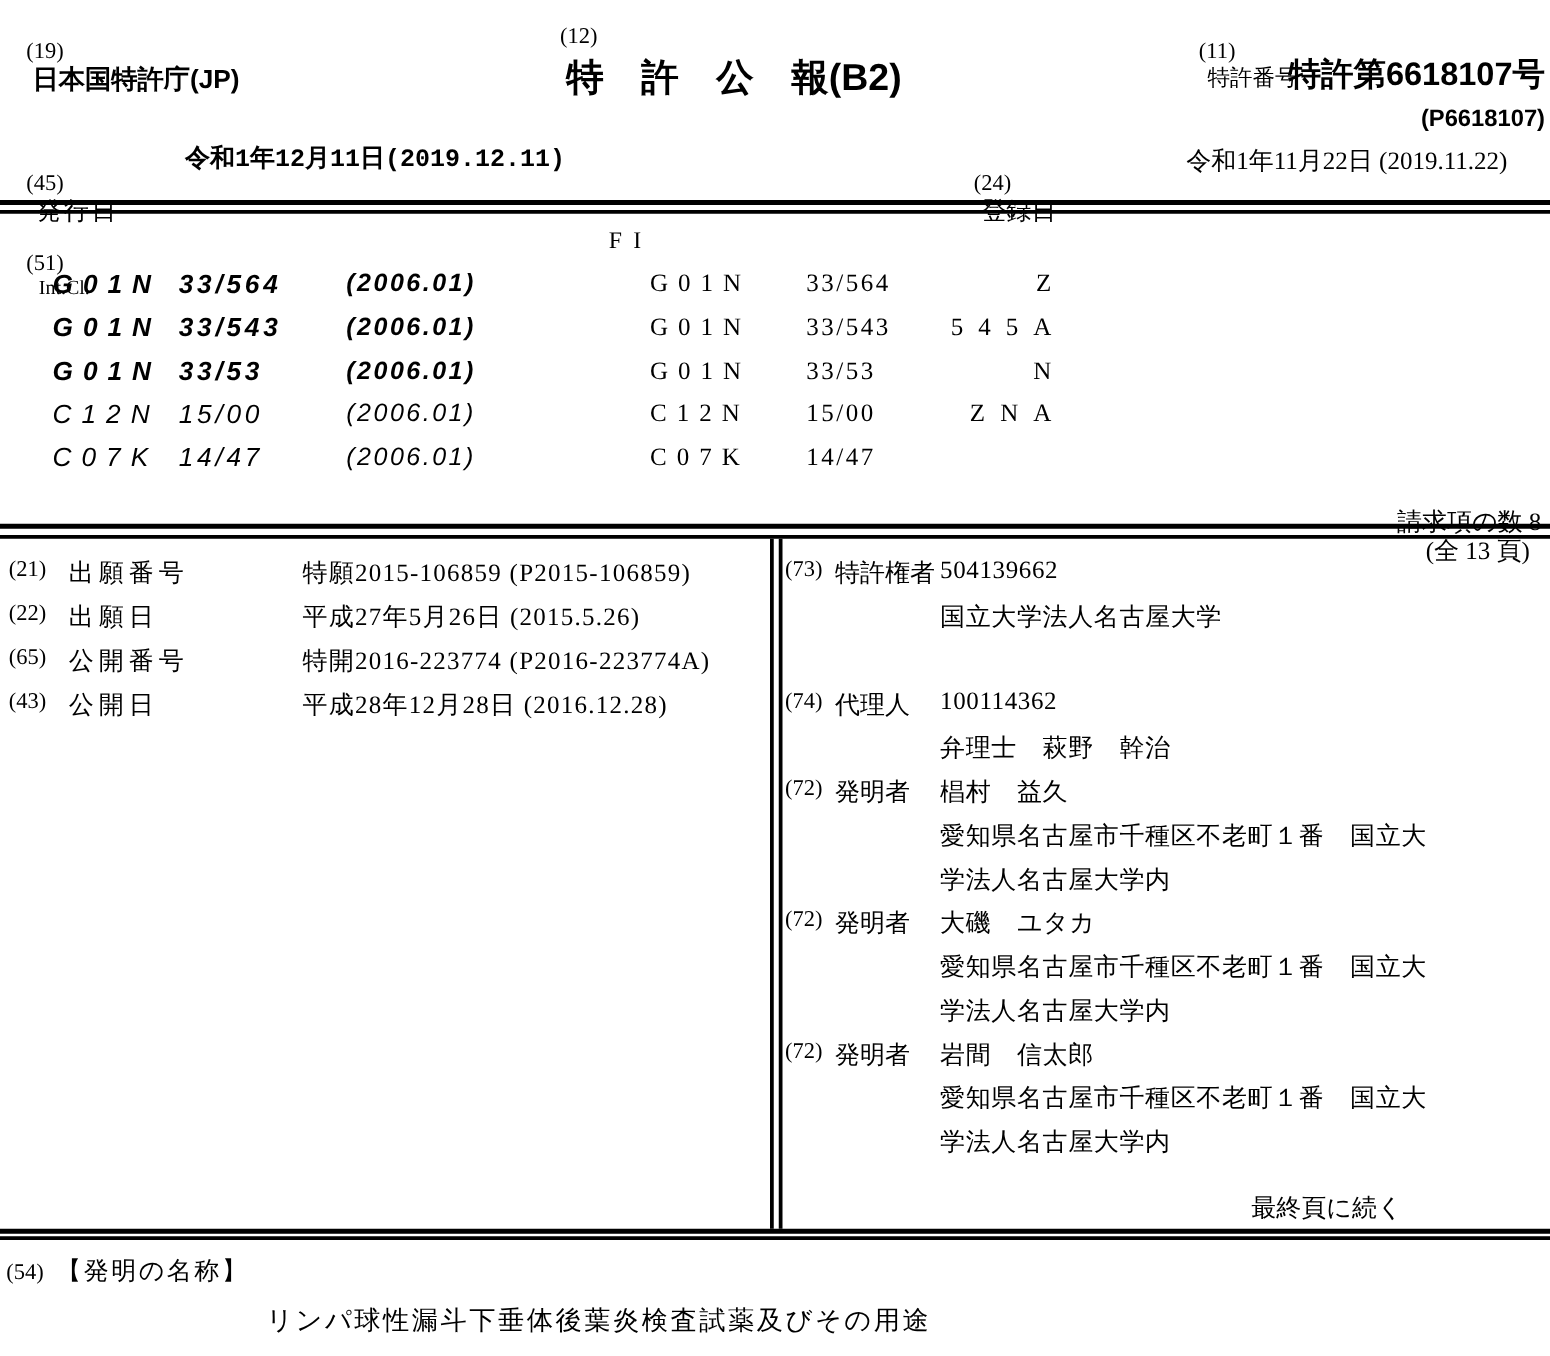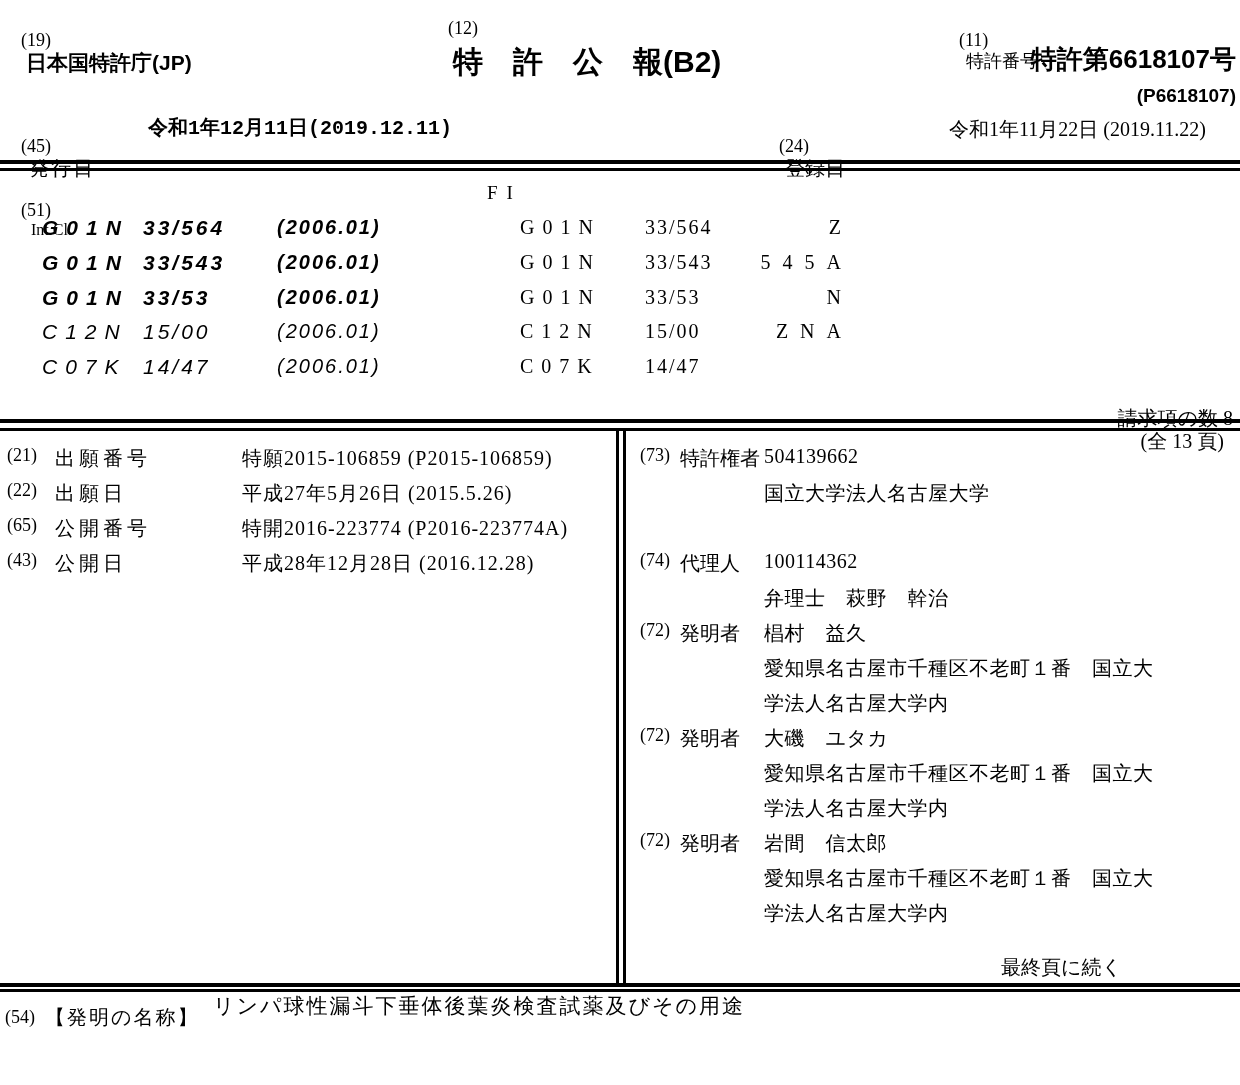--- a/index.html
+++ b/index.html
@@ -24,21 +24,21 @@
   .fi-num{left:645px;font-size:20px;letter-spacing:2px;}
   .fi-code{left:740px;width:113px;text-align:right;font-size:20px;letter-spacing:12px;}
   
   .bib-row{position:absolute;left:0;width:616px;height:32px;}
   .bib-row span{position:absolute;top:0;}
   .bib-inid{left:7px;font-size:18px;}
   .bib-label{left:55px;font-size:20px;letter-spacing:4px;}
   .bib-label--noid{left:42px;font-size:20px;letter-spacing:1px;}
   .bib-value{left:242px;font-size:20px;letter-spacing:1px;}
   
-  .r-row{position:absolute;left:12px;width:989px;height:32px;}
+  .r-row{position:absolute;left:0;width:989px;height:32px;}
   .r-row span{position:absolute;top:0;}
   .r-inid{left:628px;font-size:18px;}
   .r-label{left:668px;font-size:20px;}
   .r-value{left:752px;font-size:20px;letter-spacing:0.5px;}
 </style>
 </head>
 <body>
 
 <div class="page">
 
@@ -201,15 +201,15 @@
     <span class="r-value">愛知県名古屋市千種区不老町１番　国立大</span>
   </div>
   <div class="r-row" style="top:900px;">
     <span class="r-value">学法人名古屋大学内</span>
   </div>
 
   <div class="abs" style="top:956px;right:118px;font-size:20px;">最終頁に続く</div>
 
   <div class="abs" style="left:5px;top:1007px;font-size:18px;">(54)</div>
   <div class="abs" style="left:45px;top:1006px;font-size:20px;letter-spacing:2px;">【発明の名称】</div>
-  <div class="abs" style="left:213px;top:994px;font-size:21px;letter-spacing:2px;">リンパ球性漏斗下垂体後葉炎検査試薬及びその用途</div>
+  <div class="abs" style="left:213px;top:1044px;font-size:21px;letter-spacing:2px;">リンパ球性漏斗下垂体後葉炎検査試薬及びその用途</div>
 
 </div>
 
 </body></html>

